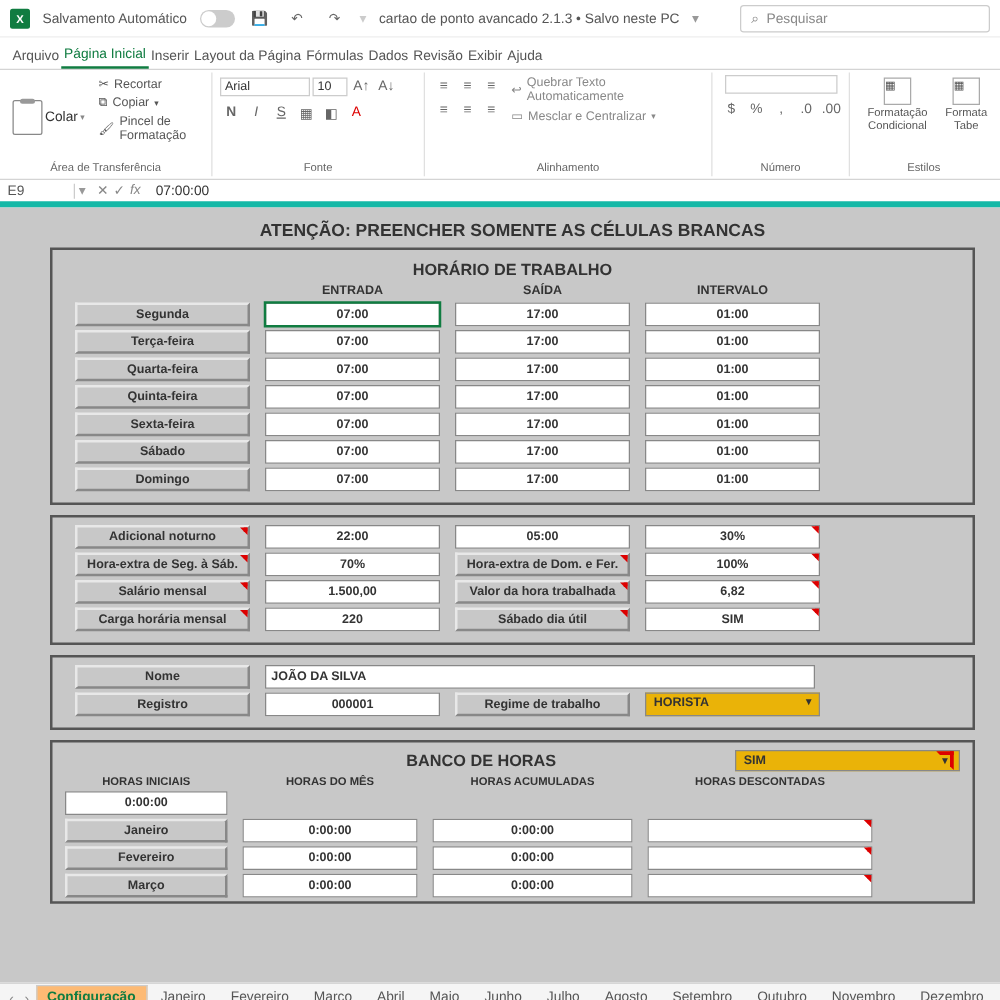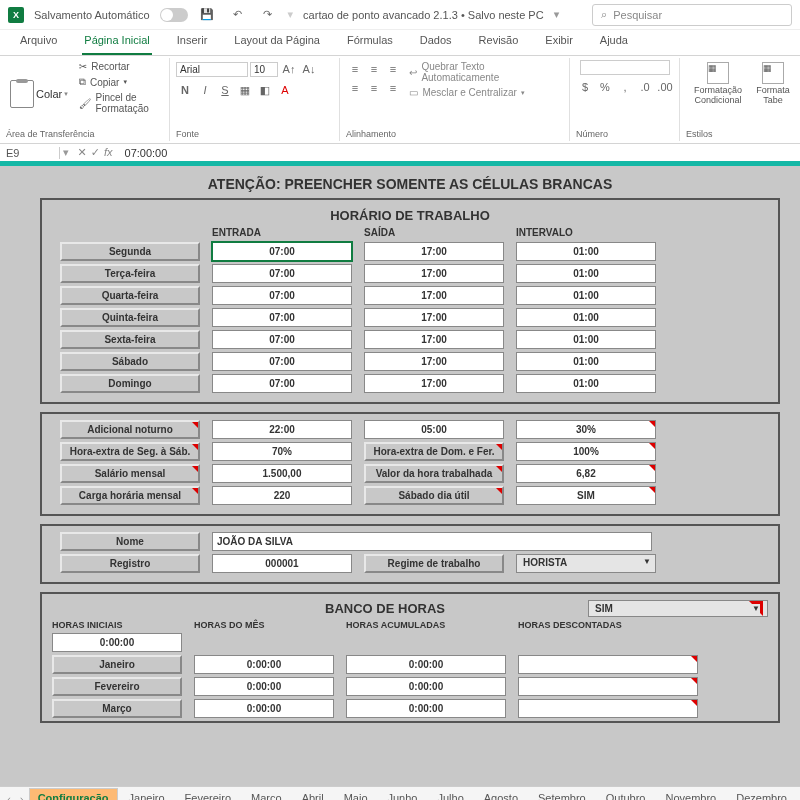--- a/index.html
+++ b/index.html
@@ -5,26 +5,26 @@
 *{margin:0;padding:0;box-sizing:border-box;font-family:"Segoe UI",Arial,sans-serif}
 body{width:800px;height:800px;overflow:hidden;background:#fff;font-size:11px;color:#333}
 .title-bar{display:flex;align-items:center;height:30px;padding:0 8px;gap:10px;border-bottom:1px solid #eee}
 .excel-icon{width:16px;height:16px;background:#107c41;color:#fff;display:flex;align-items:center;justify-content:center;font-size:9px;font-weight:bold;border-radius:2px}
 .title-text{color:#555;font-size:11px}
 .auto-toggle{width:28px;height:14px;background:#ccc;border-radius:7px;position:relative}
 .auto-toggle::after{content:"";position:absolute;width:12px;height:12px;background:#fff;border-radius:50%;top:1px;left:1px}
 .qat-btn{width:20px;height:20px;display:flex;align-items:center;justify-content:center;color:#666;cursor:pointer}
 .doc-title{color:#555;font-size:11px}
 .search-box{margin-left:auto;width:200px;height:22px;border:1px solid #ccc;border-radius:3px;display:flex;align-items:center;padding:0 8px;color:#888;gap:6px}
-.tabs-row{display:flex;height:26px;padding:0 18px;gap:23px;border-bottom:1px solid #d4d4d4}
+.tabs-row{display:flex;height:26px;padding:0 8px;gap:0;align-items:flex-end;border-bottom:1px solid #d4d4d4}
 .tab{padding:4px 2px;cursor:pointer;color:#555;font-size:11px}
 .tab.active{border-bottom:2px solid #107c41;color:#107c41}
 .ribbon{display:flex;height:88px;border-bottom:1px solid #d4d4d4;padding:2px 0}
 .ribbon-group{border-right:1px solid #e0e0e0;padding:2px 6px;display:flex;flex-direction:column;justify-content:space-between}
-.ribbon-label{font-size:9px;color:#666;padding-top:2px}
+.ribbon-label{font-size:9px;color:#666;text-align:center;padding-top:2px}
 .rg-content{display:flex;gap:4px;flex:1}
 .clip-col{display:flex;flex-direction:column;gap:2px;font-size:10px}
 .clip-row{display:flex;align-items:center;gap:4px;color:#555;padding:1px 3px}
 .paste-btn{display:flex;flex-direction:row;align-items:center;padding:2px 4px;gap:2px}
 .paste-icon{width:24px;height:28px;background:#fff;border:1px solid #888;border-radius:2px;position:relative}
 .paste-icon::before{content:"";position:absolute;width:12px;height:4px;background:#999;top:-2px;left:5px;border-radius:2px}
 .font-box{display:flex;flex-direction:column;gap:3px}
 .font-row{display:flex;gap:2px;align-items:center}
 .font-select{border:1px solid #ccc;padding:1px 3px;font-size:10px;background:#fff}
 .font-name{width:72px}
@@ -36,28 +36,28 @@
 .num-col{display:flex;flex-direction:column;gap:3px;align-items:center}
 .name-box-row{display:flex;height:22px;border-bottom:5px solid #14b8a6;align-items:center;font-size:11px}
 .name-box{width:60px;border-right:1px solid #ccc;padding:0 6px;color:#555}
 .fx-btns{display:flex;gap:4px;padding:0 6px;color:#888}
 .formula-bar{flex:1;padding:0 6px;color:#333}
 .sheet-area{height:620px;background:#c8c8c8;overflow:hidden;padding:6px 20px 0 40px}
 .sheet-title{font-family:Arial;font-size:14px;font-weight:bold;text-align:center;padding:4px 0 6px}
 .panel{border:2px solid #555;margin-bottom:8px;padding:6px 10px;background:#c8c8c8}
 .panel-title{font-family:Arial;font-size:13px;font-weight:bold;text-align:center;padding:2px 0 4px}
 .col-headers{display:grid;grid-template-columns:140px 140px 140px 140px;gap:12px;margin-bottom:4px;padding-left:8px}
-.col-header{font-family:Arial;font-size:10px;font-weight:bold;}
+.col-header{font-family:Arial;font-size:10px;font-weight:bold;text-align:center}
 .data-row{display:grid;grid-template-columns:140px 140px 140px 140px;gap:12px;margin-bottom:3px;padding-left:8px}
 .cell-label{background:#c8c8c8;border:2px solid #888;border-top-color:#e8e8e8;border-left-color:#e8e8e8;font-family:Arial;font-size:10px;font-weight:bold;text-align:center;padding:2px 4px;position:relative}
 .cell-white{background:#fff;border:1px solid #888;font-family:Arial;font-size:10px;font-weight:bold;text-align:center;padding:3px 4px;position:relative}
 .cell-white.selected{outline:2px solid #107c41;outline-offset:-1px}
 .cell-white.left{text-align:left}
 .red-corner::after{content:"";position:absolute;top:0;right:0;border:3px solid transparent;border-top-color:#d00;border-right-color:#d00}
-.select-cell{background:#e5e5e5;border:1px solid #888;font-family:Arial;font-size:10px;font-weight:bold;padding:2px 16px 2px 6px;text-align:left;position:relative}
+.select-cell{background:#eab308;border:1px solid #888;font-family:Arial;font-size:10px;font-weight:bold;padding:2px 16px 2px 6px;text-align:left;position:relative}
 .select-cell::after{content:"▼";position:absolute;right:4px;font-size:8px}
 .bank-row{display:grid;grid-template-columns:130px 140px 160px 180px;gap:12px;margin-bottom:3px}
 .sheet-tabs{display:flex;height:24px;border-top:1px solid #ccc;align-items:center;padding:0 4px;gap:2px;font-size:11px;background:#f5f5f5}
 .nav-arrow{width:18px;color:#888;text-align:center;cursor:pointer}
 .sheet-tab{padding:3px 8px;color:#555;cursor:pointer;border:1px solid transparent}
 .sheet-tab.active{background:#fdba74;border:1px solid #ccc;border-bottom:2px solid #107c41;color:#107c41;font-weight:600}
 .status-bar{display:flex;height:20px;align-items:center;padding:0 8px;gap:12px;font-size:10px;color:#555;border-top:1px solid #ccc;background:#f5f5f5}
 </style>
 </head>
 <body>

